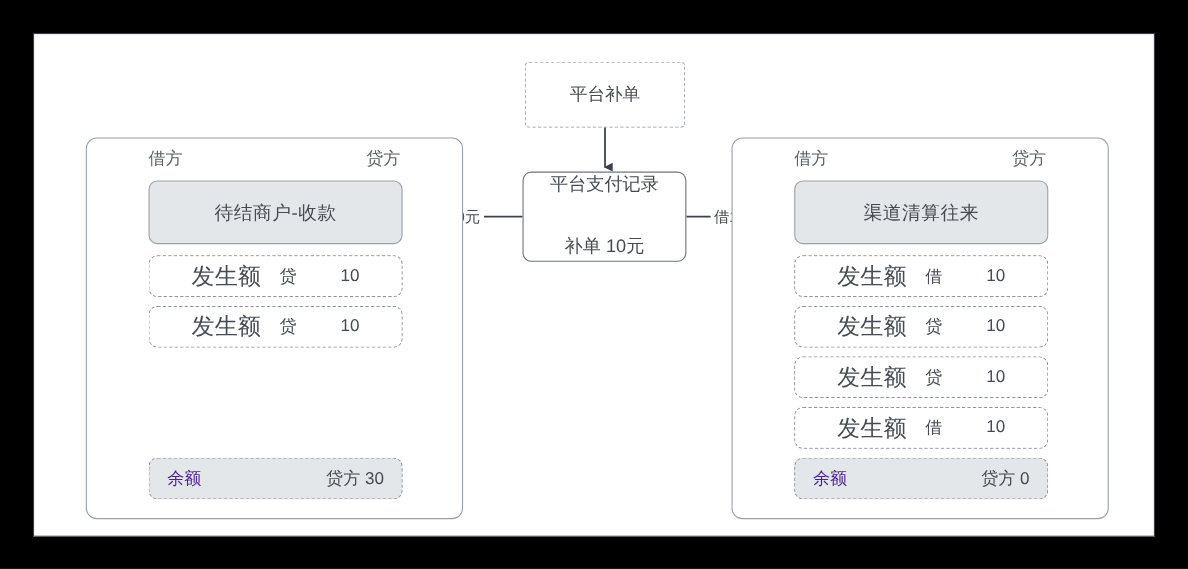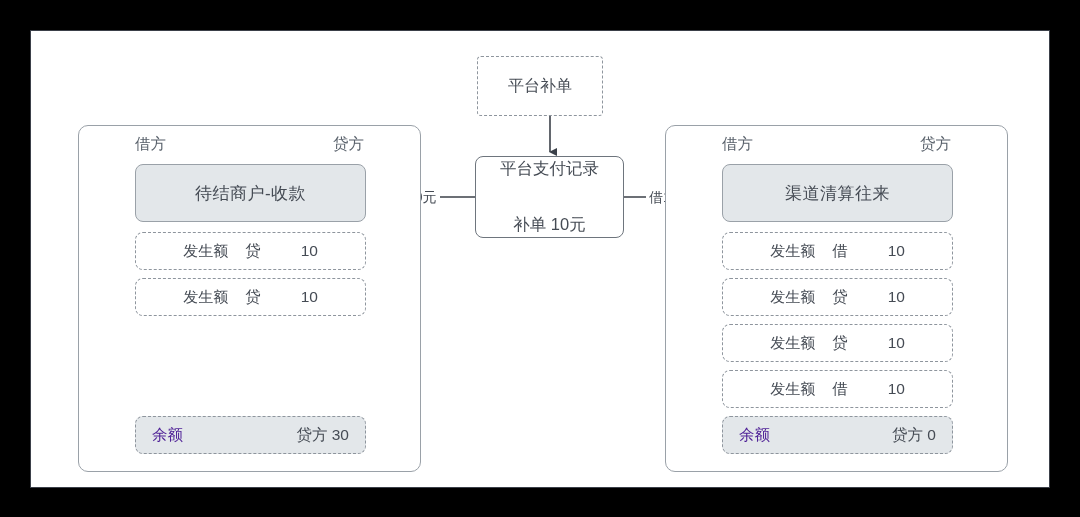--- a/index.html
+++ b/index.html
@@ -22,32 +22,32 @@
   .acct-box{position:absolute;left:56px;width:231px;height:58px;
             background:#e3e7ea;border:1.5px solid #9aa1a8;border-radius:8px;
             box-sizing:border-box;display:flex;align-items:center;
             justify-content:center;top:38px;}
   .acct-box span{font-size:17px;color:#454b54;letter-spacing:.5px;text-align:center;}
 
   .txn{position:absolute;left:56px;width:231px;height:38px;
        background:#ffffff;border:1.6px dashed #8e959d;border-radius:8px;
        box-sizing:border-box;display:flex;align-items:center;
        justify-content:center;}
-  .txn .lbl{font-size:15px;color:#454b54;}
+  .txn .lbl{font-size:21px;color:#454b54;}
   .txn .side{font-size:15.5px;color:#454b54;margin-left:17px;}
   .txn .amt{font-size:15.5px;color:#454b54;margin-left:40px;}
 
   .balance{position:absolute;left:56px;width:231px;height:38px;
            background:#e3e7ea;border:1.6px dashed #8e959d;border-radius:8px;
            box-sizing:border-box;display:flex;align-items:center;
            justify-content:space-between;padding:0 16px;}
   .balance .bl{font-size:15.5px;color:#4c1d95;}
   .balance .br{font-size:15.5px;color:#454b54;}
 
-  #node-top{position:absolute;left:446px;top:25px;width:126px;height:60px;
+  #node-top{position:absolute;left:446px;top:25px;width:146px;height:60px;
             background:#fff;border:1.6px dashed #8e959d;border-radius:4px;
             box-sizing:border-box;display:flex;align-items:center;
             justify-content:center;}
   #node-top span{font-size:16px;color:#454b54;}
 
   #node-center{position:absolute;left:444px;top:125px;width:149px;height:82px;
                background:#fff;border:1.5px solid #6e757d;border-radius:8px;
                box-sizing:border-box;display:flex;flex-direction:column;
                align-items:center;justify-content:space-between;line-height:1.45;}
   #node-center span{font-size:16.5px;color:#454b54;}

